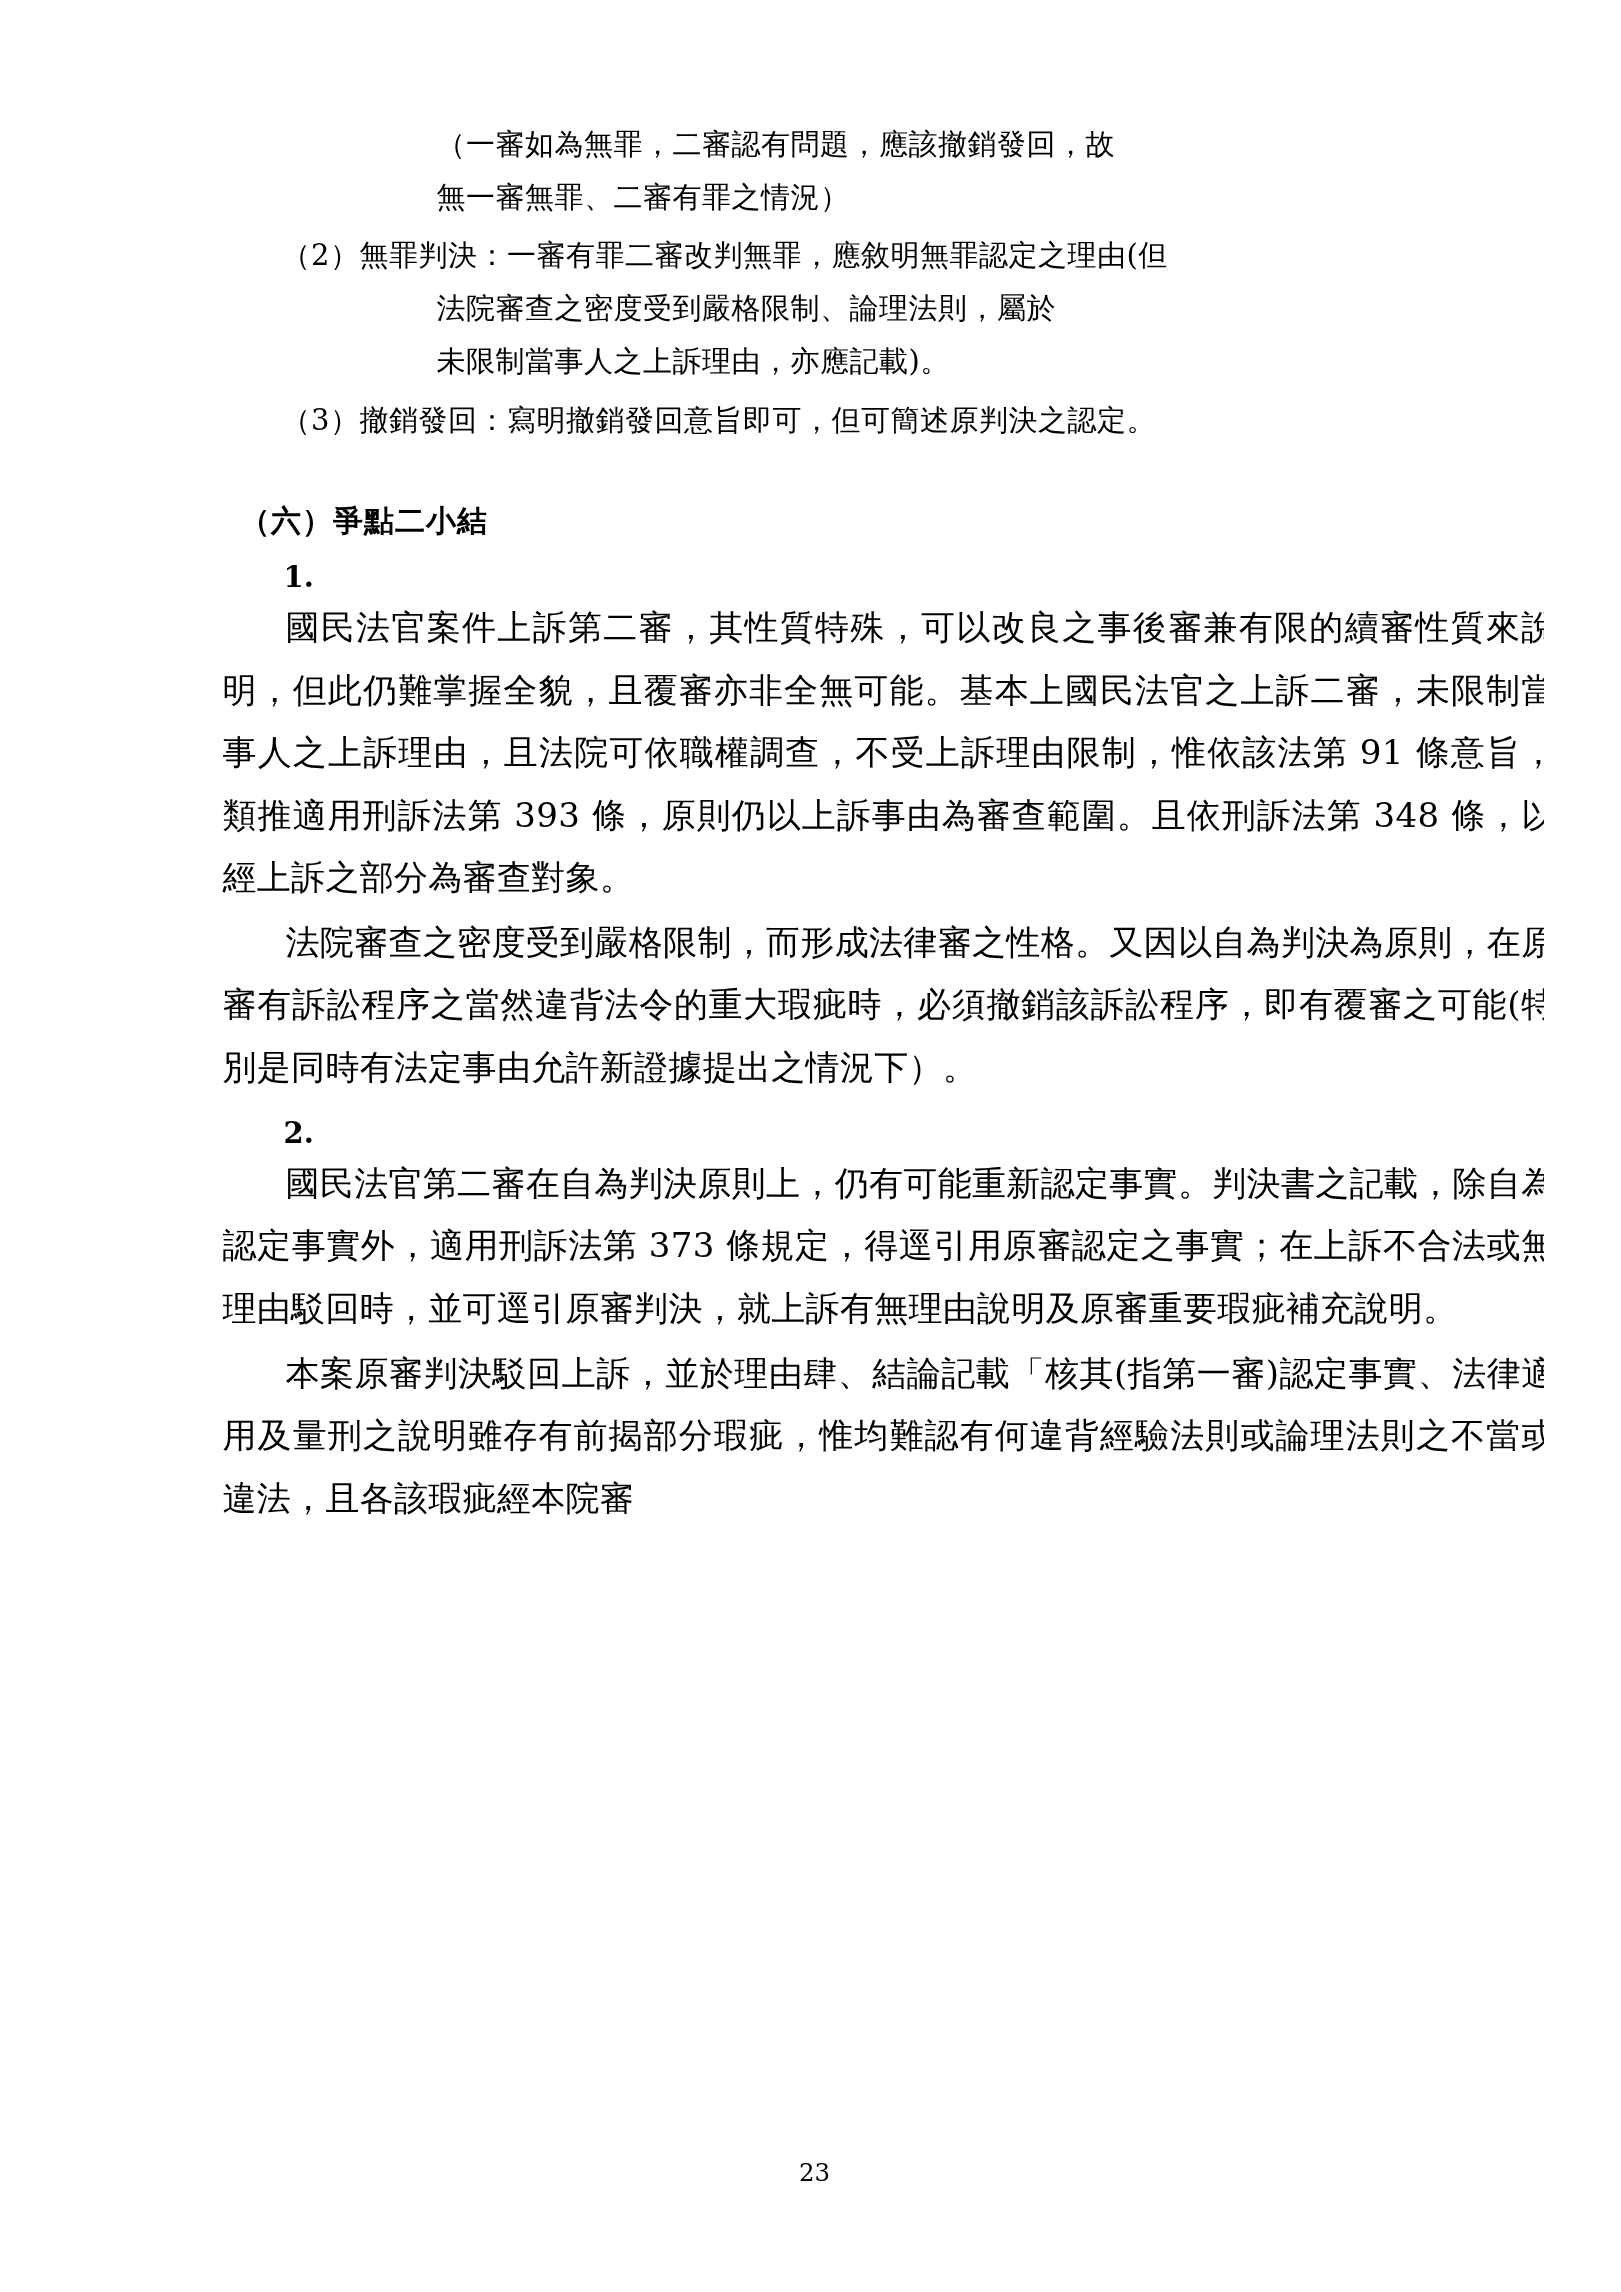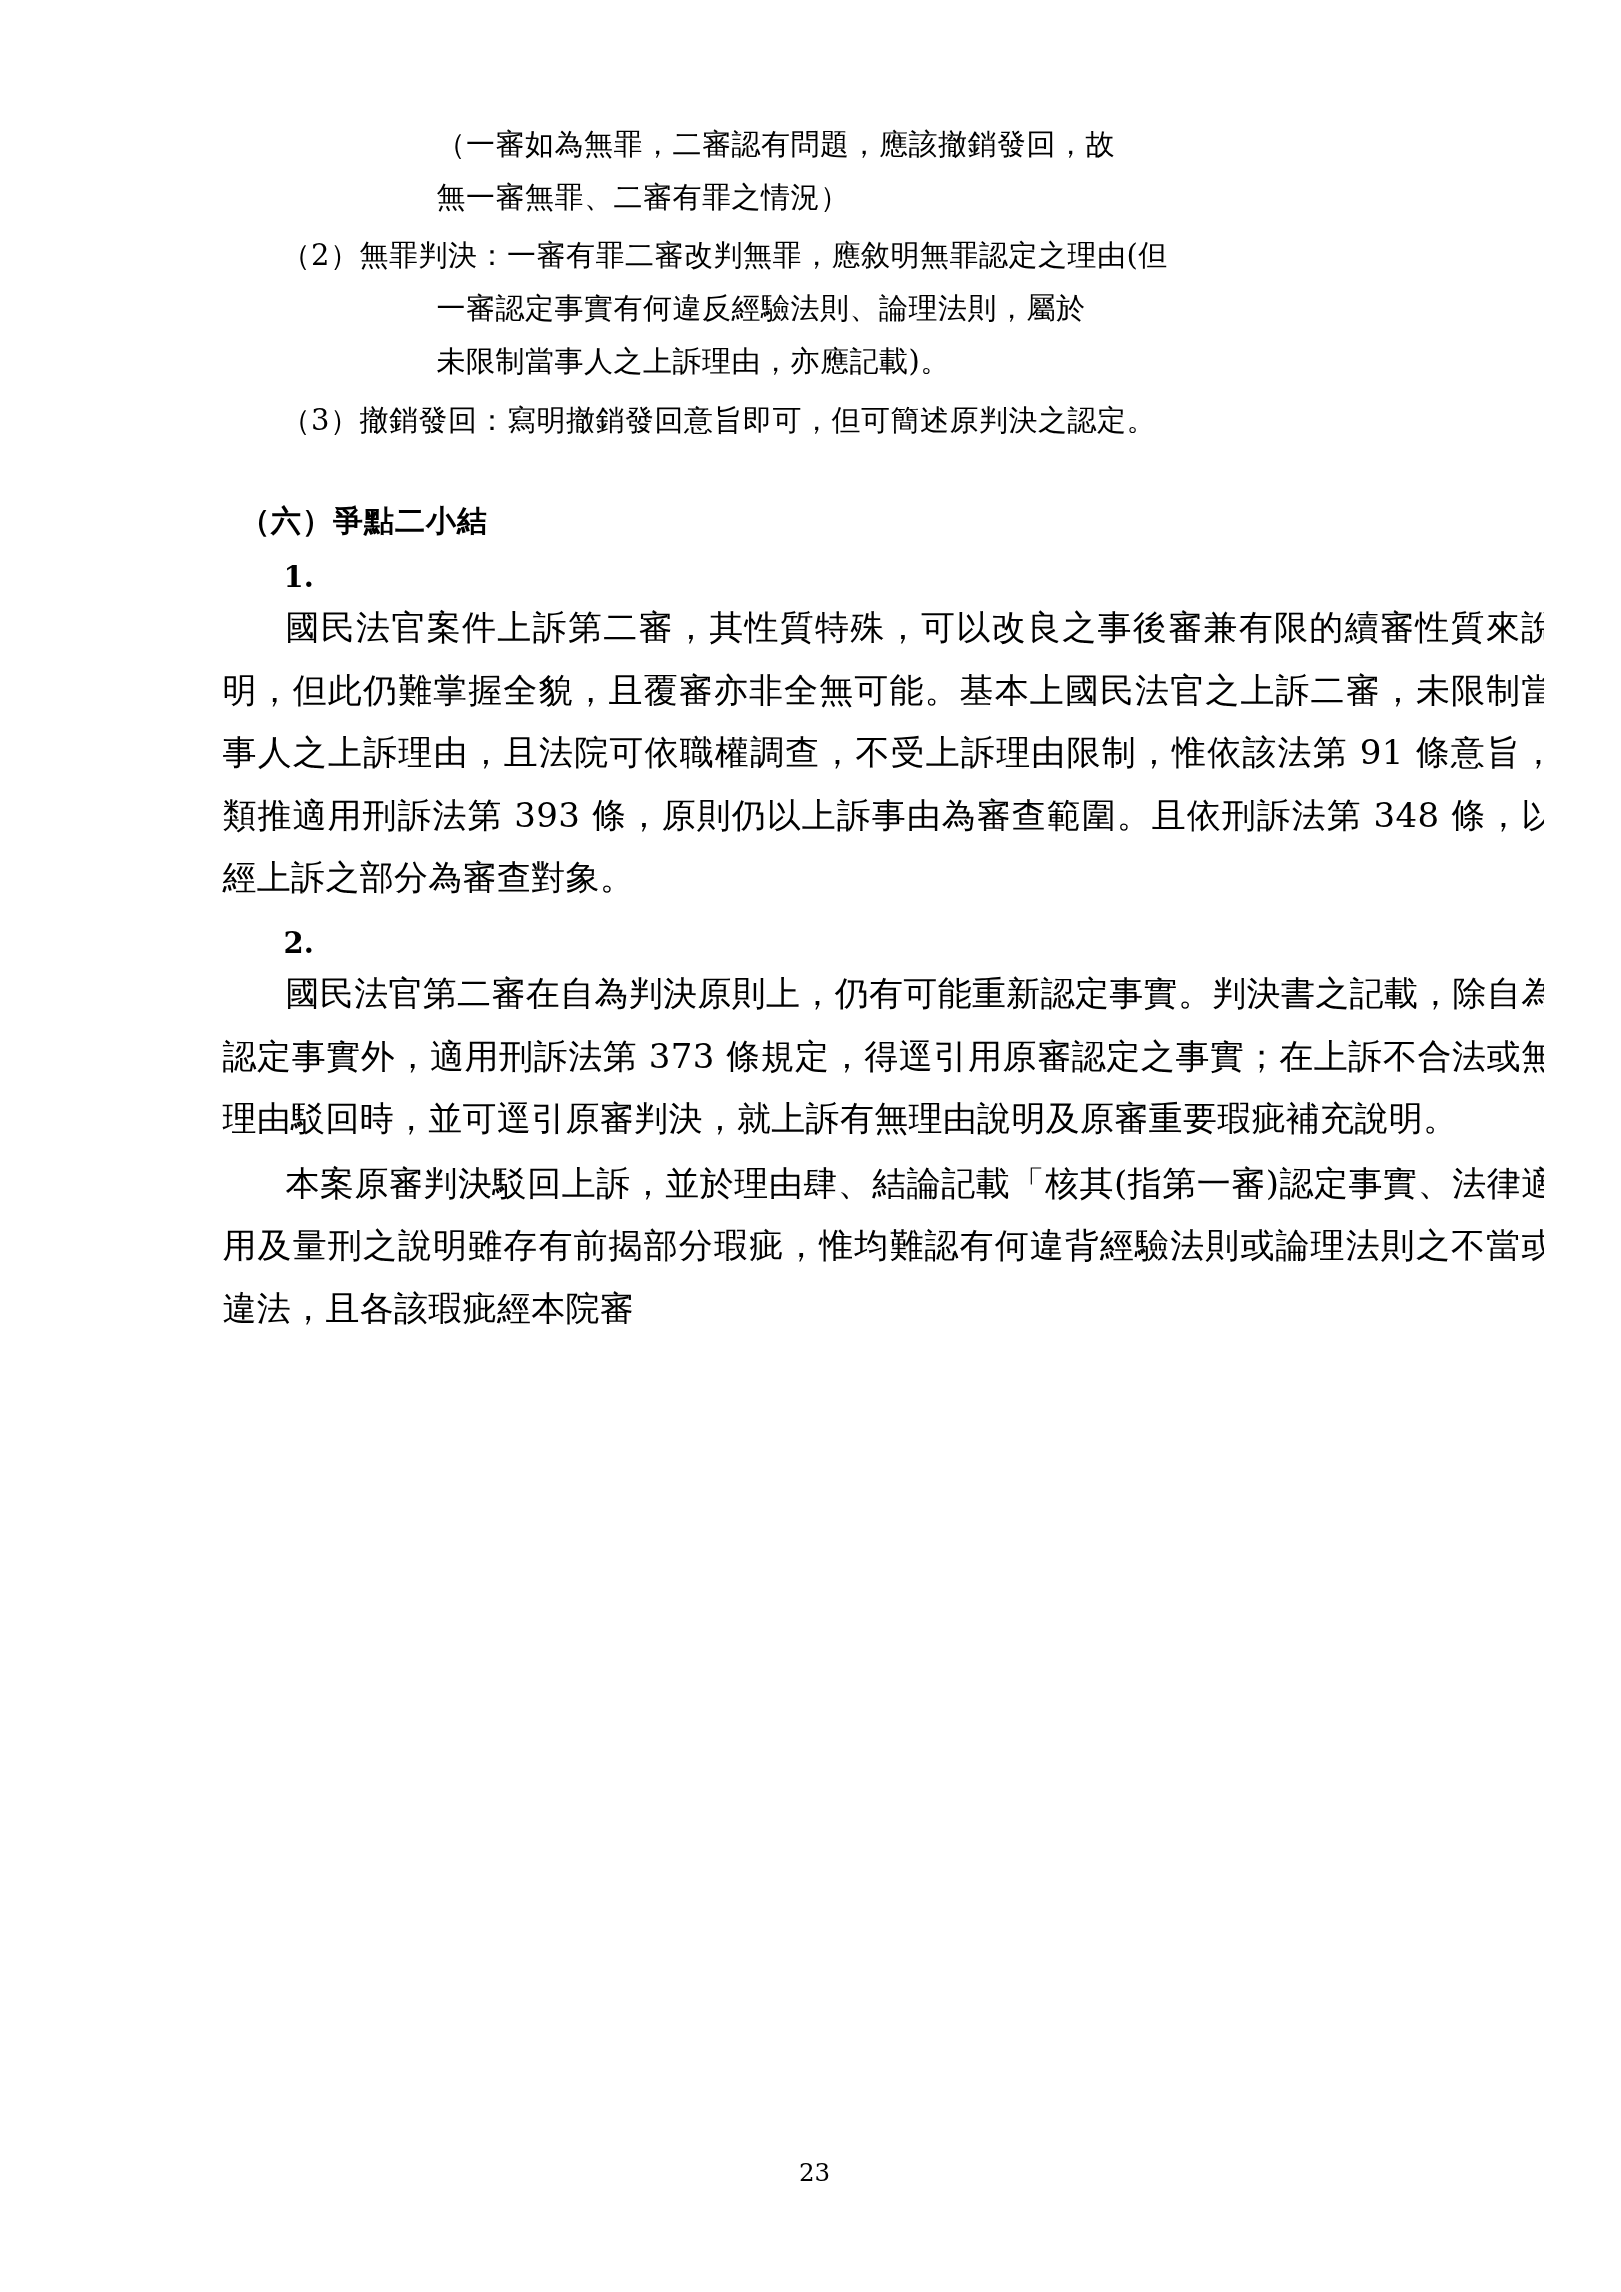--- a/index.html
+++ b/index.html
@@ -102,32 +102,33 @@
 <div class="page">
   <div class="content">
 
     <div class="cont-block">
       <div class="p">（一審如為無罪，二審認有問題，應該撤銷發回，故</div>
       <div class="p">無一審無罪、二審有罪之情況）</div>
     </div>
 
     <div class="numbered">
       <div class="p hang"><span class="label-bold">（2）無罪判決：</span><span>一審有罪二審改判無罪，應敘明無罪認定之理由(但</span></div>
-      <div class="p rest">一審認定事實有何違反經驗法則、論理法則，屬於</div>
+      <div class="p rest">法院審查之密度受到嚴格限制、論理法則，屬於</div>
       <div class="p rest">未限制當事人之上訴理由，亦應記載)。</div>
     </div>
 
     <div class="numbered">
       <div class="p hang"><span class="label-bold">（3）撤銷發回：</span><span>寫明撤銷發回意旨即可，但可簡述原判決之認定。</span></div>
     </div>
 
     <div class="section-head">（六）爭點二小結</div>
 
     <div class="list-num">1.</div>
     <p class="body-para">國民法官案件上訴第二審，其性質特殊，可以改良之事後審兼有限的續審性質來說明，但此仍難掌握全貌，且覆審亦非全無可能。基本上國民法官之上訴二審，未限制當事人之上訴理由，且法院可依職權調查，不受上訴理由限制，惟依該法第 91 條意旨，類推適用刑訴法第 393 條，原則仍以上訴事由為審查範圍。且依刑訴法第 348 條，以經上訴之部分為審查對象。</p>
+    <p class="body-para">法院審查之密度受到嚴格限制，而形成法律審之性格。又因以自為判決為原則，在原審有訴訟程序之當然違背法令的重大瑕疵時，必須撤銷該訴訟程序，即有覆審之可能(特別是同時有法定事由允許新證據提出之情況下）。</p>
 
     <div class="list-num">2.</div>
     <p class="body-para">國民法官第二審在自為判決原則上，仍有可能重新認定事實。判決書之記載，除自為認定事實外，適用刑訴法第 373 條規定，得逕引用原審認定之事實；在上訴不合法或無理由駁回時，並可逕引原審判決，就上訴有無理由說明及原審重要瑕疵補充說明。</p>
     <p class="body-para">本案原審判決駁回上訴，並於理由肆、結論記載「核其(指第一審)認定事實、法律適用及量刑之說明雖存有前揭部分瑕疵，惟均難認有何違背經驗法則或論理法則之不當或違法，且各該瑕疵經本院審</p>
 
   </div>
 
   <div class="page-number">23</div>
 </div>
 

